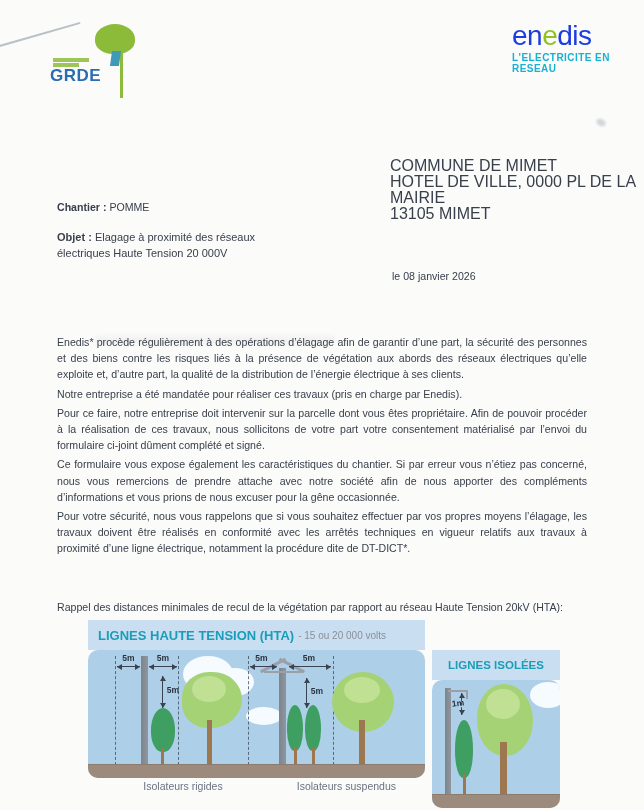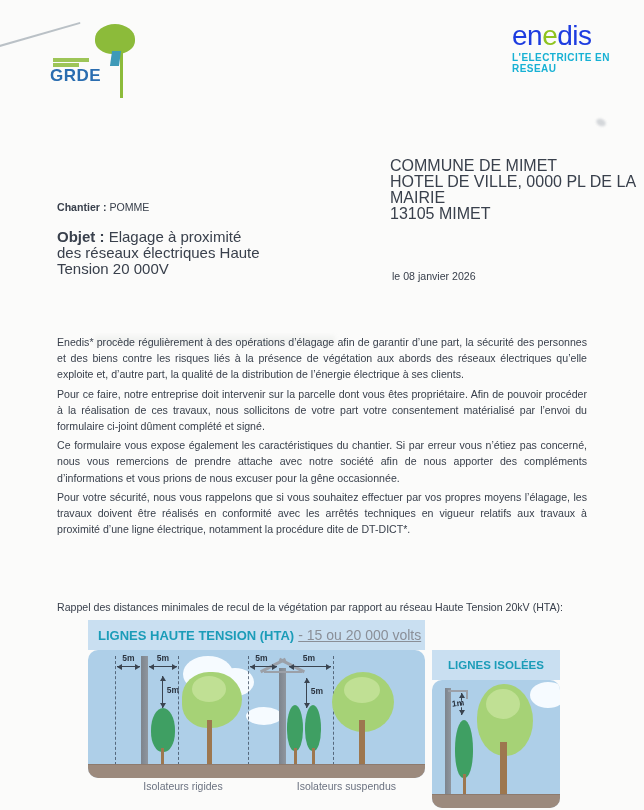--- a/index.html
+++ b/index.html
@@ -31,38 +31,38 @@
   
   .enedis{position:absolute;left:512px;top:22px;width:120px;text-align:left;}
   .enedis .wordmark{font-size:28px;font-weight:400;line-height:28px;letter-spacing:-.5px;
     color:var(--enedis_blue,#1d3ce0);}
   .enedis .accent{color:var(--enedis_green,#8fc41f);}
   .enedis .tagline{font-size:10px;font-weight:bold;letter-spacing:.45px;margin-top:2px;
     color:var(--enedis_cyan,#17b1d4);}
   
   .recipient{position:absolute;left:390px;top:158px;font-size:16px;line-height:16px;}
   .chantier{position:absolute;left:57px;top:201px;font-size:10.6px;}
-  .objet{position:absolute;left:57px;top:229px;width:207px;font-size:15px;line-height:16px;}
+  .objet{position:absolute;left:57px;top:229px;width:207px;font-size:11px;line-height:16px;}
   .date-line{position:absolute;left:392px;top:270px;font-size:10.6px;}
   b{font-weight:bold;}
   
   .body-text{position:absolute;left:57px;top:334px;width:530px;font-size:10.6px;
     line-height:16.2px;text-align:justify;}
   .body-text .salutation{margin:0 0 22px 0;}
   .body-text p{margin:0 0 3px 0;}
   .reminder{position:absolute;left:57px;top:601px;width:560px;font-size:10.6px;}
   
   .panel{position:absolute;top:620px;}
   .panel-hta{left:88px;width:337px;}
   .panel-iso{left:432px;width:128px;margin-top:30px;}
   .panel .hdr{height:30px;background:var(--header_bg,#c9dff1);display:flex;align-items:center;
     padding:0 0 0 10px;box-sizing:border-box;}
   .panel .hdr .ttl{font-size:13px;font-weight:bold;color:var(--title_teal,#1b9cb8);white-space:nowrap;}
   .panel-iso .hdr .ttl{font-size:11.5px;margin:0 auto;padding-right:10px;}
-  .panel .hdr .sub{font-size:14px;color:#8a8f98;margin-left:4px;white-space:nowrap;text-decoration:underline;}
+  .panel .hdr .sub{font-size:10px;color:#8a8f98;margin-left:4px;white-space:nowrap;}
   .scene{position:relative;height:128px;background:var(--sky,#aecfe8);overflow:hidden;border-radius:10px;}
   .ground{position:absolute;left:0;bottom:0;width:100%;height:13px;
     background:var(--ground,#9c8a7d);border-top:1.5px solid #8d7b6e;z-index:5;}
   .cloud{position:absolute;background:#f6fbff;border-radius:50%;z-index:1;}
   .dashv{position:absolute;width:0;border-left:1px dashed rgba(55,70,88,.75);z-index:2;}
   .pole{position:absolute;background:linear-gradient(90deg,#7d848d,#8f969e);z-index:3;}
   .arm{position:absolute;background:#9ba0a8;z-index:3;}
   .harrow{position:absolute;height:0;border-top:1px solid #3a4450;z-index:6;}
   .harrow::before,.harrow::after{content:"";position:absolute;top:-3px;
     border-top:3px solid transparent;border-bottom:3px solid transparent;}
@@ -120,20 +120,21 @@
     <span>POMME</span>
   </div>
   <div class="objet">
     <b>Objet :</b>
     <span>Elagage à proximité des réseaux électriques Haute Tension 20 000V</span>
   </div>
   <div class="date-line">le 08 janvier 2026</div>
 
   <div class="body-text">
     <p>Enedis* procède régulièrement à des opérations d’élagage afin de garantir d’une part, la sécurité des personnes et des biens contre les risques liés à la présence de végétation aux abords des réseaux électriques qu’elle exploite et, d’autre part, la qualité de la distribution de l’énergie électrique à ses clients.</p>
+    <p>Notre entreprise a été mandatée pour réaliser ces travaux (pris en charge par Enedis).</p>
     <p>Pour ce faire, notre entreprise doit intervenir sur la parcelle dont vous êtes propriétaire. Afin de pouvoir procéder à la réalisation de ces travaux, nous sollicitons de votre part votre consentement matérialisé par l’envoi du formulaire ci-joint dûment complété et signé.</p>
     <p>Ce formulaire vous expose également les caractéristiques du chantier. Si par erreur vous n’étiez pas concerné, nous vous remercions de prendre attache avec notre société afin de nous apporter des compléments d’informations et vous prions de nous excuser pour la gêne occasionnée.</p>
     <p>Pour votre sécurité, nous vous rappelons que si vous souhaitez effectuer par vos propres moyens l’élagage, les travaux doivent être réalisés en conformité avec les arrêtés techniques en vigueur relatifs aux travaux à proximité d’une ligne électrique, notamment la procédure dite de DT-DICT*.</p>
   </div>
 
   <div class="reminder">Rappel des distances minimales de recul de la végétation par rapport au réseau Haute Tension 20kV (HTA):</div>
 
   <div class="panel panel-hta">
     <div class="hdr">
       <span class="ttl">LIGNES HAUTE TENSION (HTA)</span>

